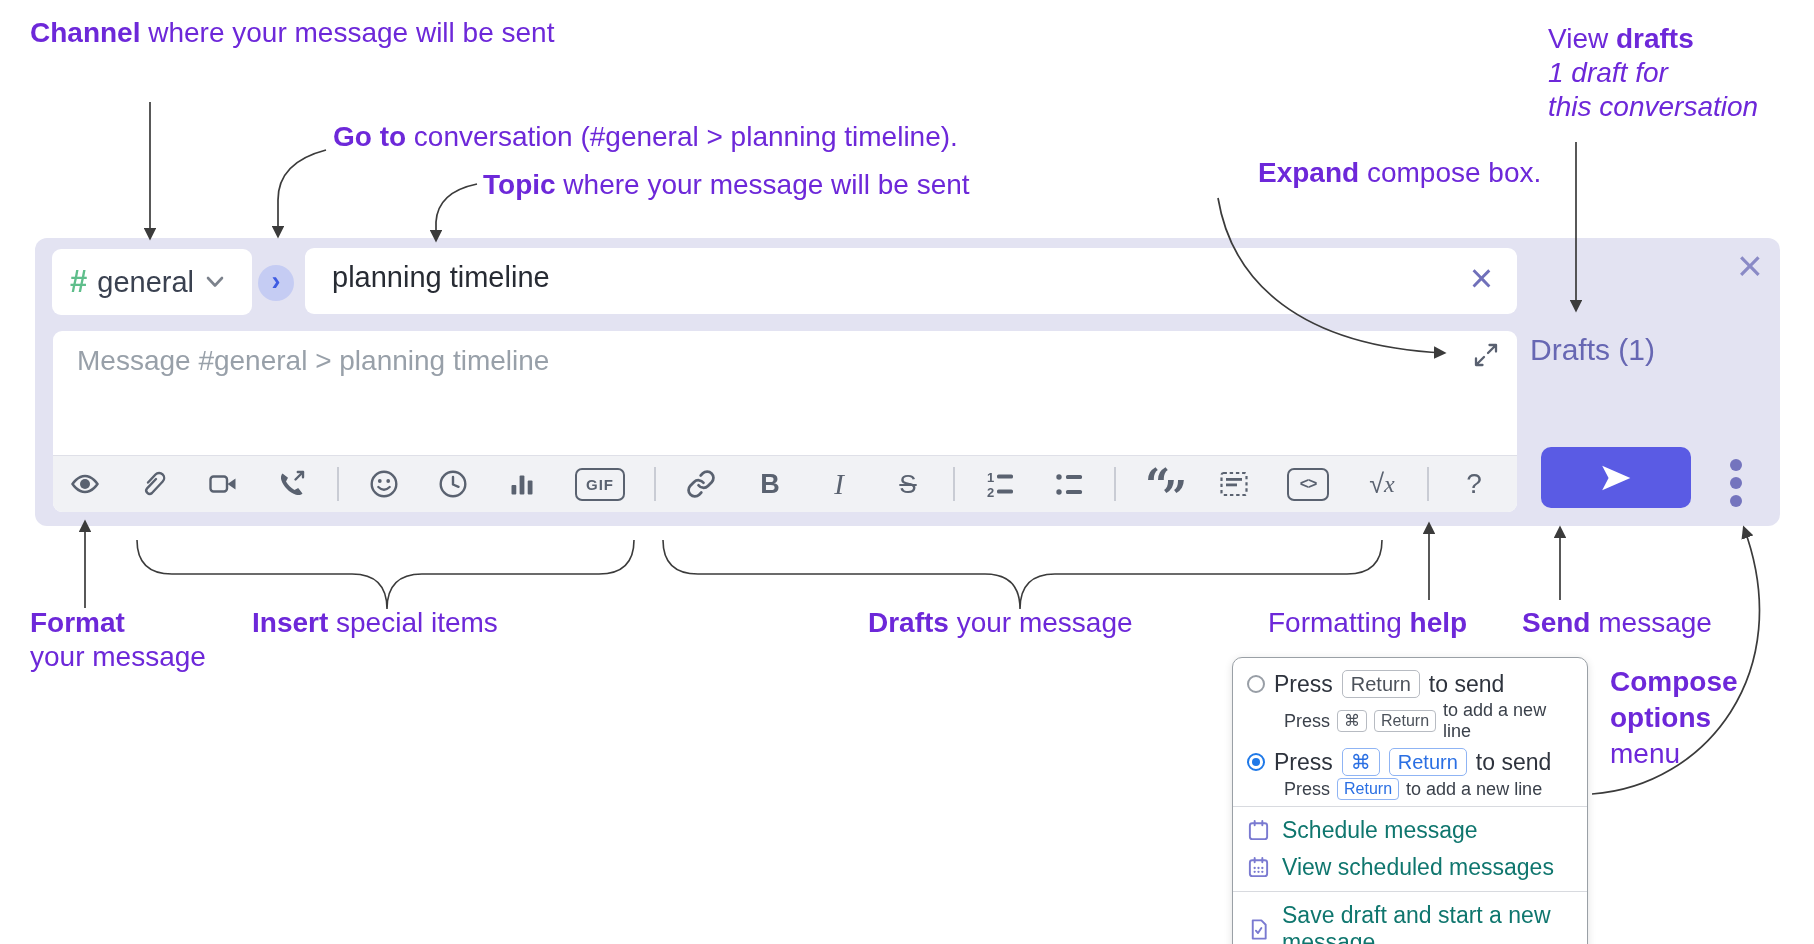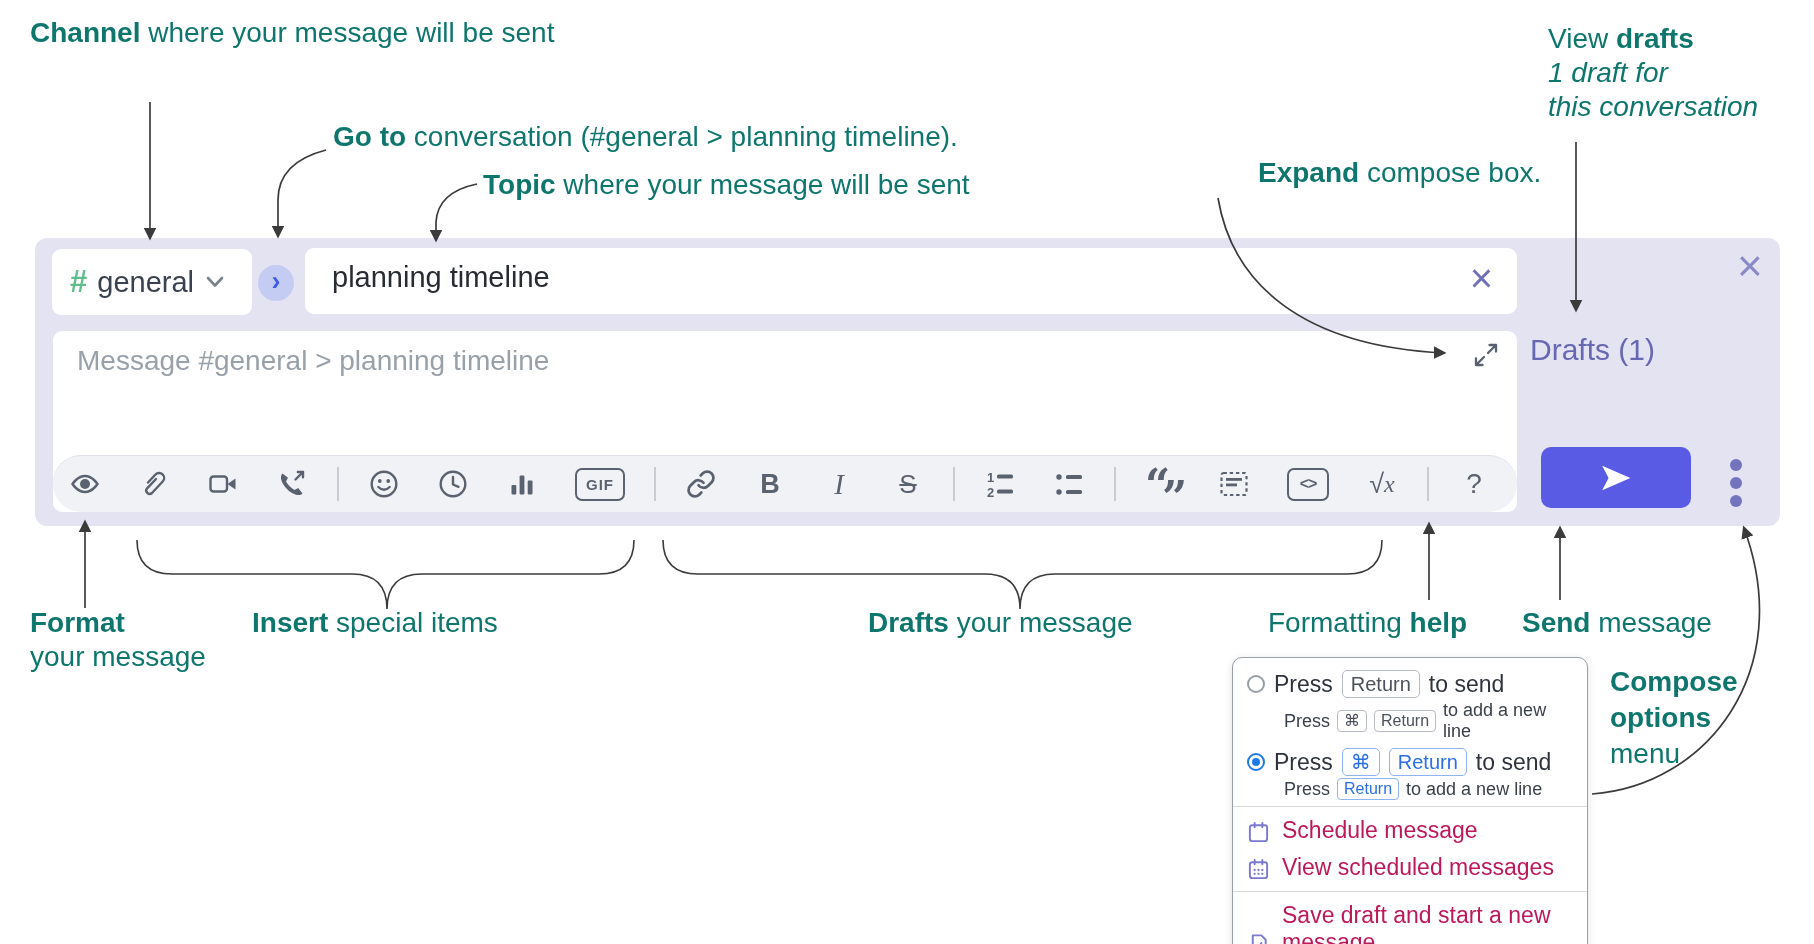--- a/index.html
+++ b/index.html
@@ -1,19 +1,19 @@
 <!DOCTYPE html>
 <html><head>
 <meta charset="utf-8">
 <style>
   html,body{margin:0;padding:0;background:#fff;}
   body{width:1814px;height:944px;position:relative;overflow:hidden;
        font-family:"Liberation Sans","DejaVu Sans",sans-serif;color:#2c3142;}
   
-  .note{position:absolute;font-size:28px;line-height:34px;color:#0f766e;white-space:nowrap;}
+  .note{position:absolute;font-size:28px;line-height:34px;color:#6d28d9;white-space:nowrap;}
   .note b{font-weight:700;}
   .it{font-style:italic;}
   
   #overlay{position:absolute;left:0;top:0;width:1814px;height:944px;pointer-events:none;z-index:6;}
   
   .compose{position:absolute;left:35px;top:238px;width:1745px;height:288px;
            background:#e3e3f2;border-radius:12px;}
   .chan-btn{position:absolute;left:17px;top:11px;width:200px;height:66px;background:#fff;
             border-radius:9px;display:flex;align-items:center;padding:0 0 0 18px;box-sizing:border-box;}
   .hash{color:#5fbe8b;font-weight:700;font-size:31px;margin-right:10px;}
@@ -26,21 +26,21 @@
                border-radius:9px;display:flex;align-items:center;box-sizing:border-box;padding:0 24px 7px 27px;}
   .topic-text{font-size:29px;color:#272b33;flex:1;}
   .clear-x{color:#7070ba;font-size:40px;line-height:1;font-weight:400;cursor:default;}
   .close-x{position:absolute;left:1702px;top:6px;color:#8a8ac6;font-size:44px;line-height:1;}
   .msg-panel{position:absolute;left:18px;top:93px;width:1464px;height:181px;background:#fff;
              border-radius:9px;display:flex;flex-direction:column;overflow:hidden;}
   .msg-area{flex:1;position:relative;}
   .placeholder{position:absolute;left:24px;top:14px;font-size:28px;color:#98a0a9;}
   .expand-ic{position:absolute;right:18px;top:11px;}
   .toolbar{height:57px;background:#f1f2f5;border-top:1px solid #dfe0e8;display:flex;
-           align-items:center;padding:0 12px 0 16px;gap:37px;box-sizing:border-box;border-radius:28px;}
+           align-items:center;padding:0 12px 0 16px;gap:37px;box-sizing:border-box;}
   .tb{width:32px;height:32px;display:flex;align-items:center;justify-content:center;flex:none;
       color:#5a6270;font-size:28px;}
   .tb-sep{width:2px;height:34px;background:#c9ccd4;margin:0 -8px;flex:none;}
   .tb-bold{font-weight:700;font-size:27px;}
   .tb-italic{font-family:"Liberation Serif",serif;font-style:italic;font-size:29px;}
   .tb-strike{font-size:26px;text-decoration:line-through;}
   .tb-box{border:2.5px solid #5a6270;border-radius:7px;height:29px;display:flex;align-items:center;
           justify-content:center;font-weight:700;color:#5a6270;flex:none;}
   .gif-box{width:46px;font-size:15px;letter-spacing:1px;}
   .code-box{width:38px;font-size:16px;letter-spacing:-1px;}
@@ -61,21 +61,21 @@
   .opt-main{display:flex;align-items:center;gap:9px;font-size:23px;color:#2e333d;margin-top:4px;}
   .radio{width:18px;height:18px;border:2px solid #989ea6;border-radius:50%;flex:none;box-sizing:border-box;}
   .radio.on{border-color:#1f79e8;position:relative;}
   .radio.on::after{content:"";position:absolute;left:3px;top:3px;width:8px;height:8px;border-radius:50%;background:#1f79e8;}
   .key{border:1.5px solid #b7bbc2;border-radius:5px;padding:0 8px;line-height:26px;font-size:20px;
        color:#4c525b;background:#fff;white-space:nowrap;}
   .key.blue{border-color:#8fb4f4;color:#2a6fe3;}
   .opt-sub{display:flex;align-items:center;gap:7px;font-size:18px;color:#3b414b;margin:2px 0 6px 37px;}
   .key.sm{padding:0 6px;line-height:20px;font-size:16px;border-radius:4px;}
   .menu-sep{height:1px;background:#d8dadf;margin:5px -14px;}
-  .menu-item{display:flex;align-items:flex-end;gap:12px;font-size:23px;color:#be185d;padding:5px 0;}
+  .menu-item{display:flex;align-items:center;gap:12px;font-size:23px;color:#0f766e;padding:5px 0;}
   svg{display:block;}
 </style>
 </head>
 <body>
 
 <div class="note" style="left:30px;top:16px">
   <div><b>Channel</b><span> where your message will be sent</span></div>
 </div>
 <div class="note" style="left:333px;top:120px">
   <b>Go to</b><span> conversation (#general &gt; planning timeline).</span>

